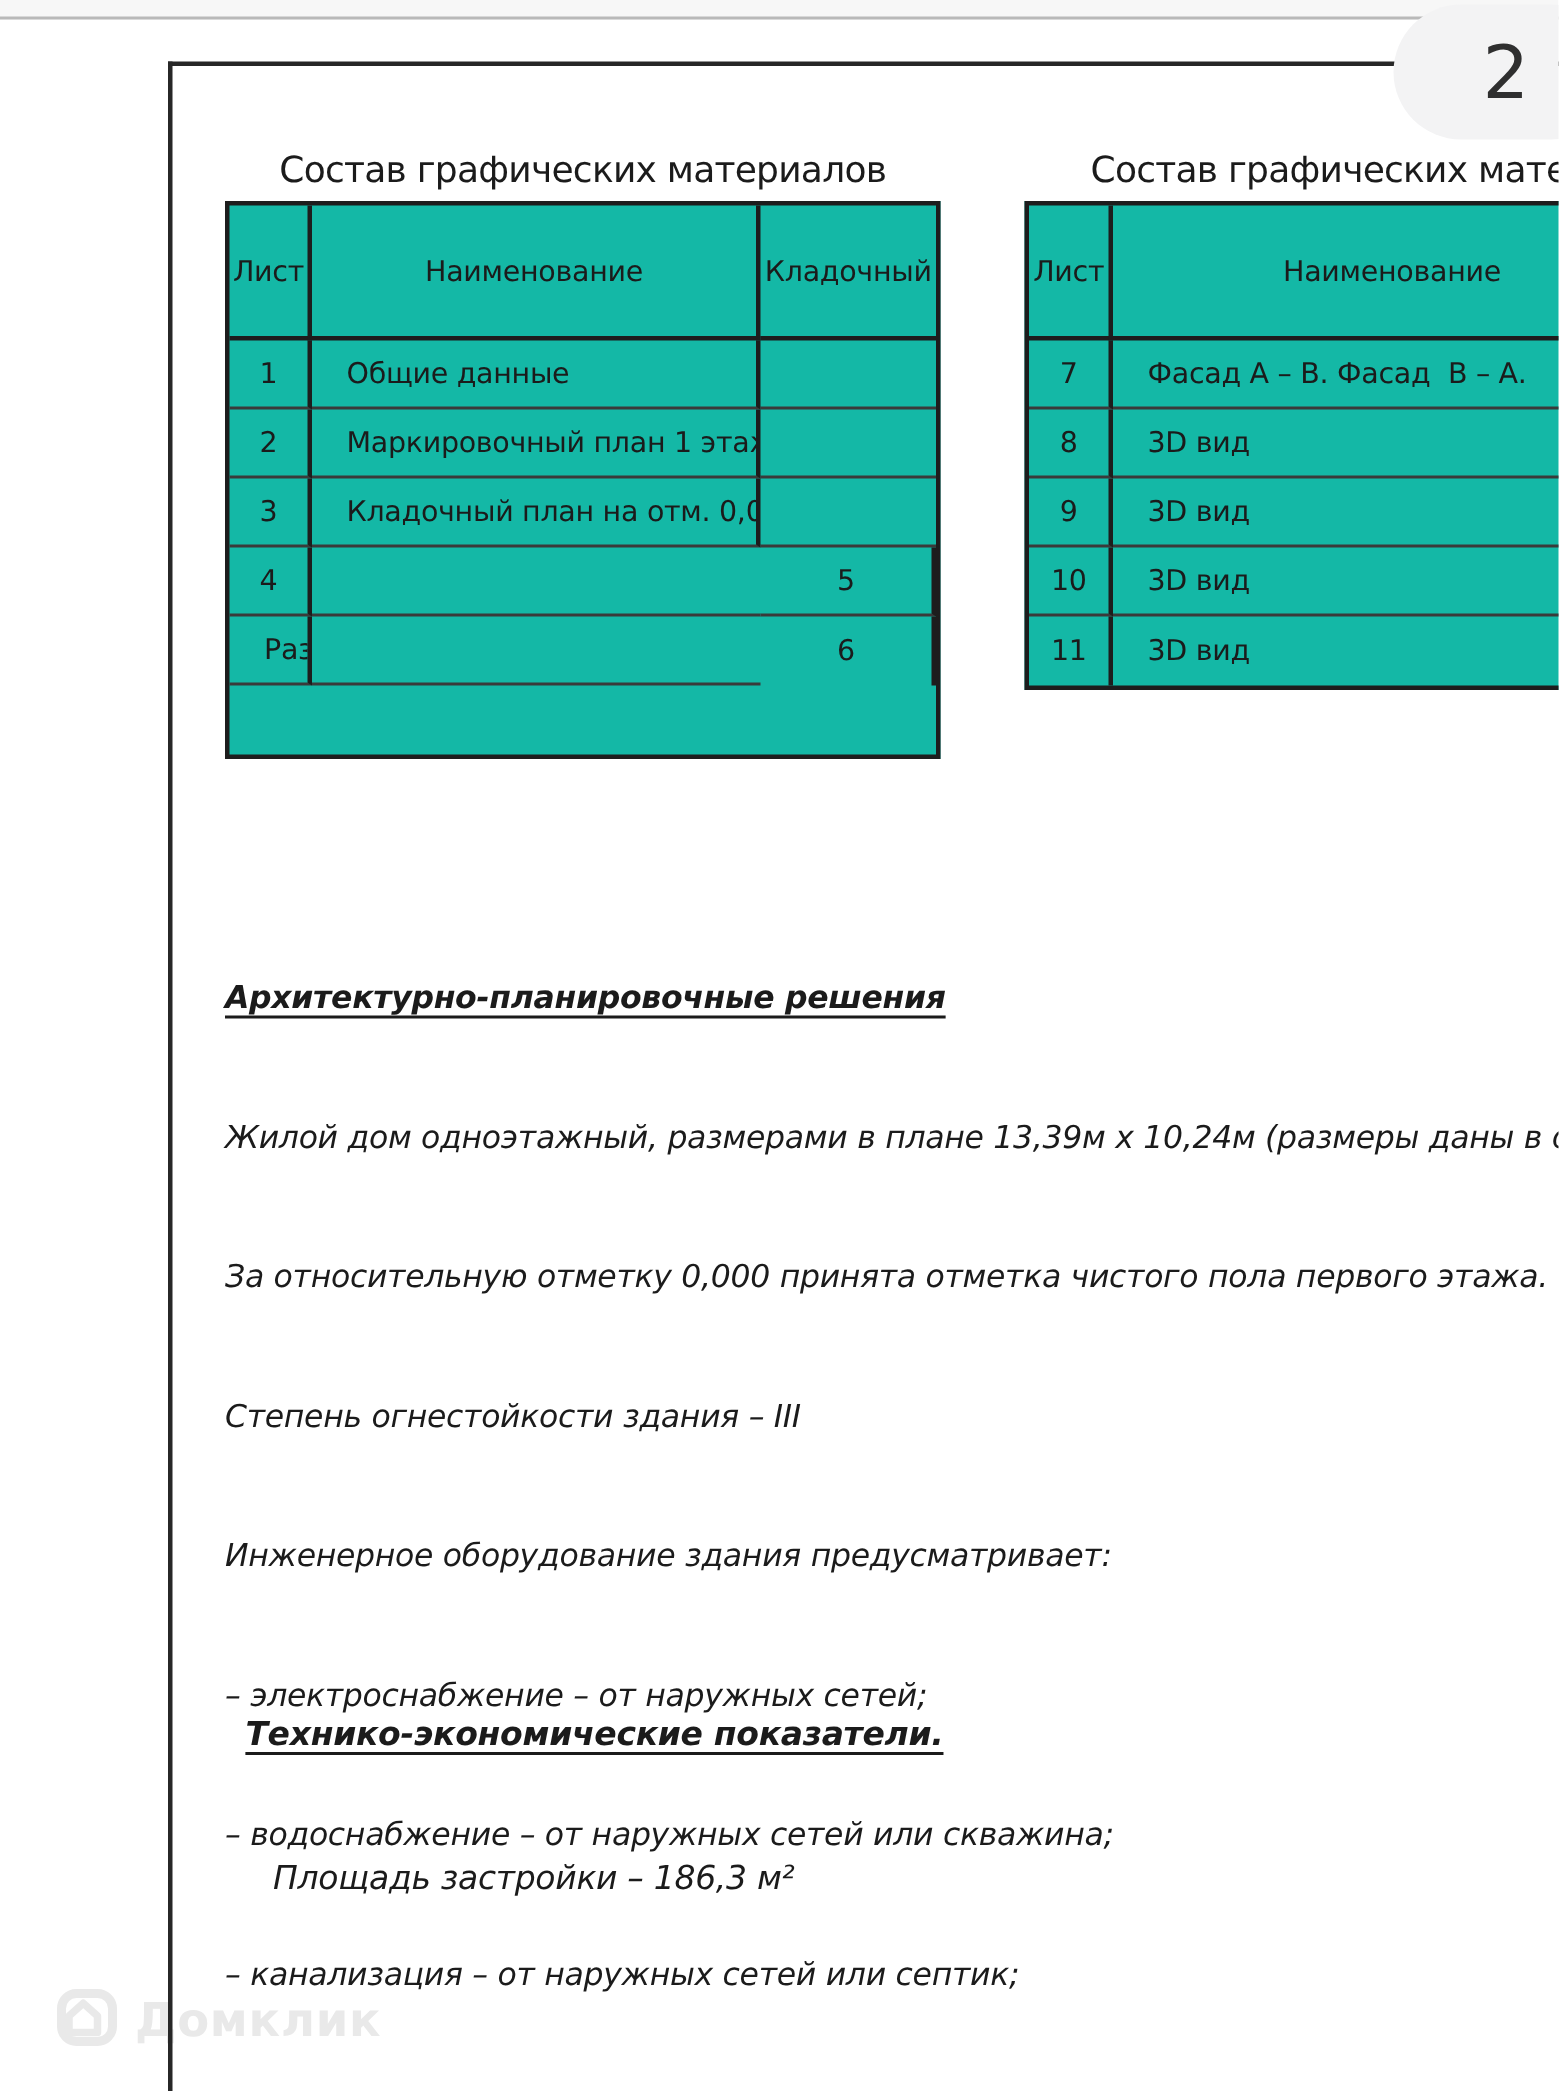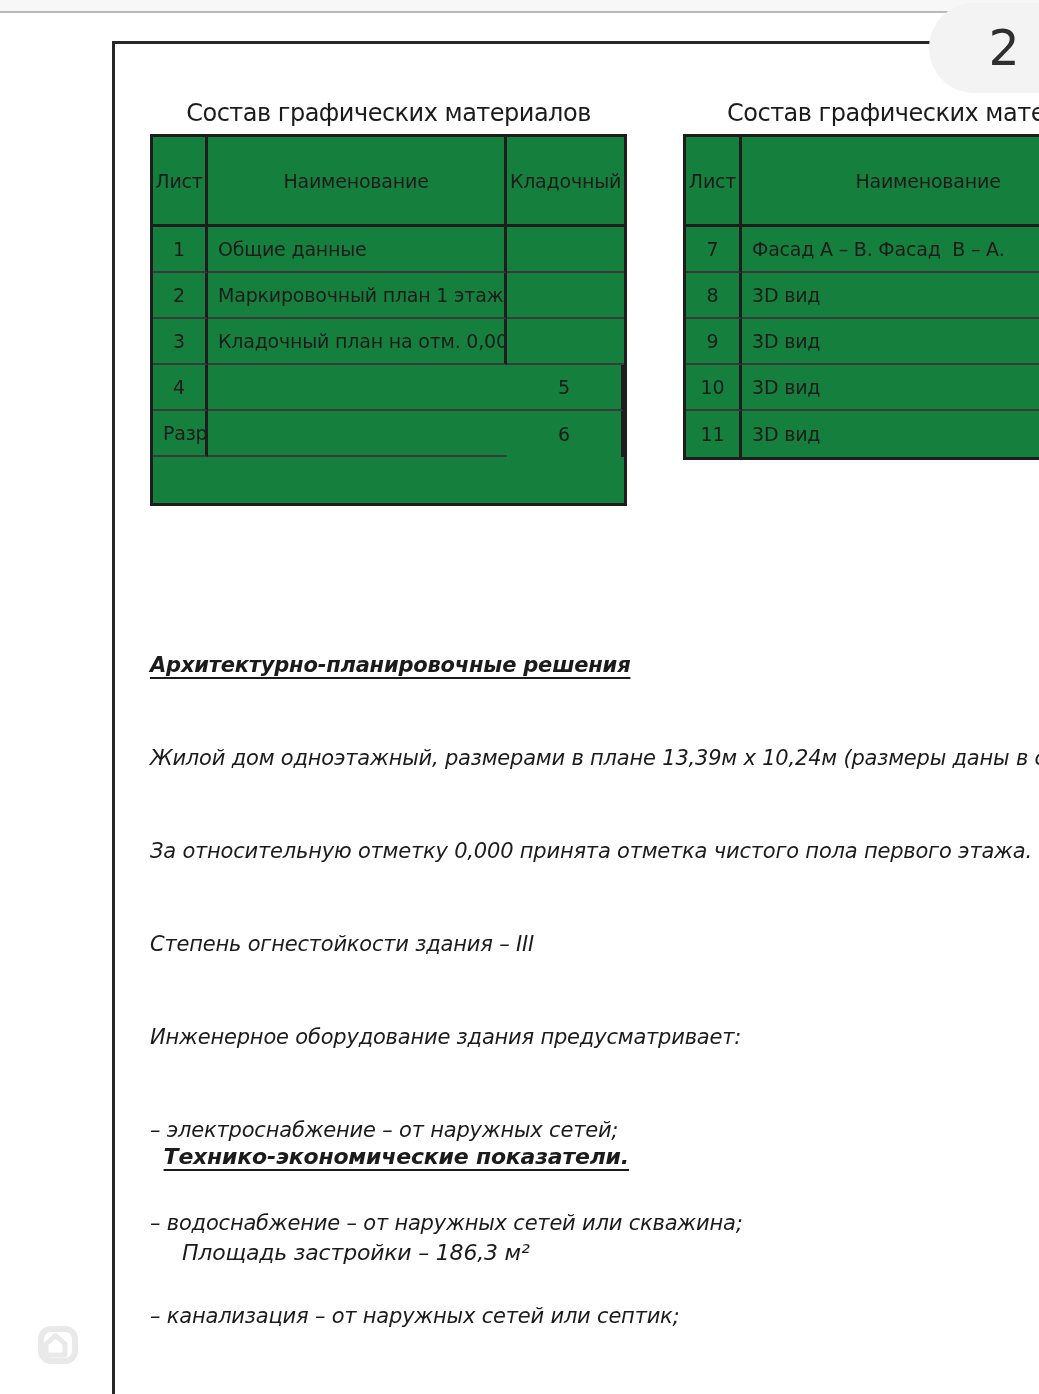--- a/index.html
+++ b/index.html
@@ -16,28 +16,28 @@
   .badge{
     position:absolute;left:929px;top:3px;width:150px;height:90px;border-radius:45px;
     background:#f3f3f4;display:flex;align-items:center;justify-content:center;
     font-size:49px;color:#2f2f2f;z-index:5;
   }
   
   .tbl-title{position:absolute;top:99px;font-size:24px;letter-spacing:-0.5px;white-space:pre;z-index:3;}
   .tbl-title.left{left:150px;width:477px;text-align:center;}
   .tbl-title.right{left:727px;}
   
-  .table{position:absolute;top:134px;border:3px solid #1d1d1d;display:grid;background:#15803d;z-index:3;text-align:center;}
+  .table{position:absolute;top:134px;border:3px solid #1d1d1d;display:grid;background:#14b8a6;z-index:3;text-align:center;}
   .left-table{left:150px;grid-template-columns:55px 299px 117px;grid-template-rows:90px repeat(6,46px);}
   .right-table{left:683px;grid-template-columns:56px 372px;grid-template-rows:90px repeat(5,46px);}
   .cell{display:flex;align-items:center;white-space:pre;font-size:19px;letter-spacing:-0.2px;border-bottom:2px solid #3a3a3a;overflow:hidden;}
   .cell.head{justify-content:center;border-bottom:3px solid #1d1d1d;}
   .cell.colsep{border-right:3px solid #1d1d1d;}
   .cell.num{justify-content:center;}
-  .cell.name{padding-left:10px;}
+  .cell.name{padding-left:23px;}
   .cell.lastrow{border-bottom:none;}
   
   .textblock{position:absolute;left:150px;font-style:italic;letter-spacing:-0.2px;white-space:pre;z-index:3;}
   .arch{top:588px;font-size:21px;line-height:31px;}
   .arch .line{height:31px;}
   .u{text-decoration:underline;text-decoration-thickness:2px;text-underline-offset:5px;}
   .bold{font-weight:bold;}
   .tech-head{top:1112px;font-size:22px;line-height:30px;}
   .tech-items{top:1170px;font-size:22px;line-height:33px;}
   .tech-items .line{height:33px;margin-left:32px;}
@@ -135,13 +135,14 @@
   
 </div>
 
 <div class="watermark">
   <span>
     <svg width="44" height="42" viewBox="0 0 44 42" fill="none" xmlns="http://www.w3.org/2000/svg">
       <rect x="5" y="5" width="34" height="32" rx="10" stroke="#e9e9e9" stroke-width="6"></rect>
       <path d="M10 31 V20 L19.5 11.5 L29 20 V31 Z" fill="#ffffff" stroke="#e9e9e9" stroke-width="5" stroke-linejoin="round"></path>
     </svg>
   </span>
+  <span class="wm-text">Домклик</span>
 </div>
 
 </body></html>

